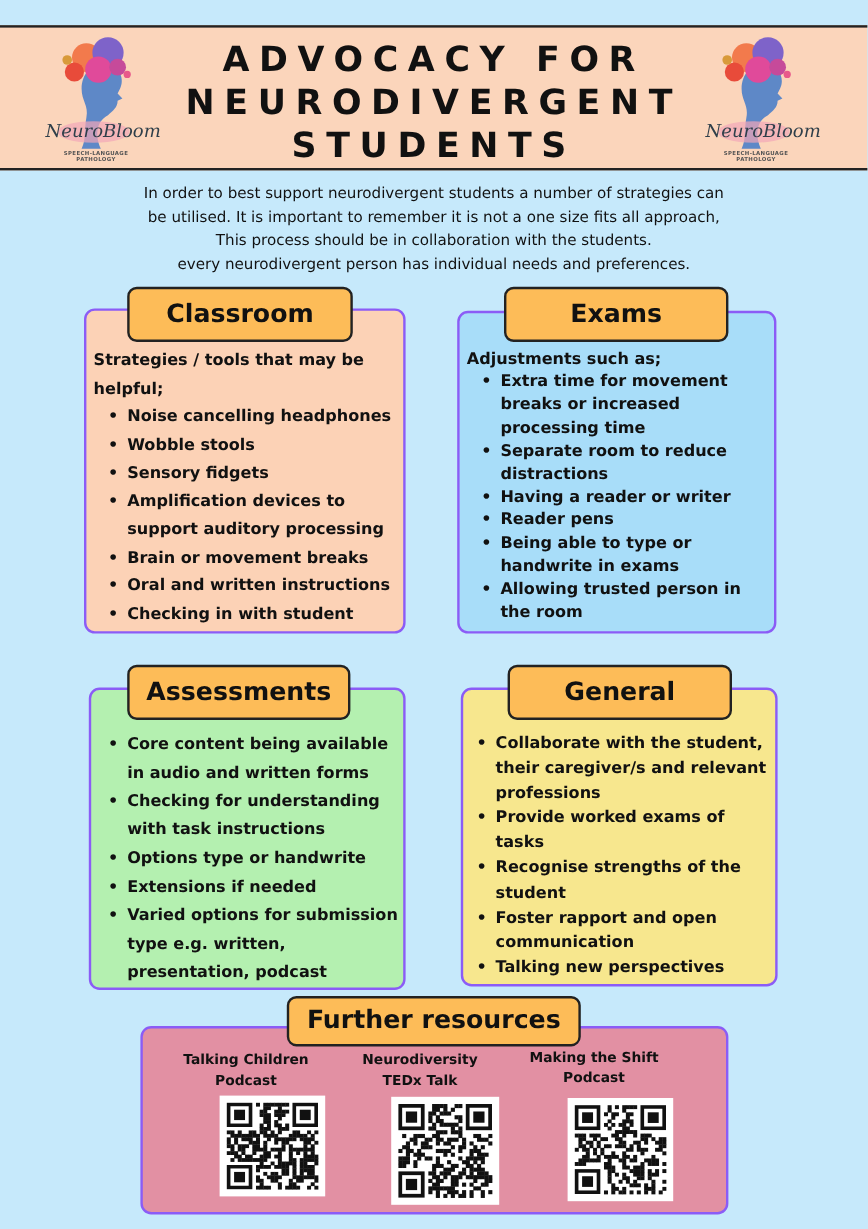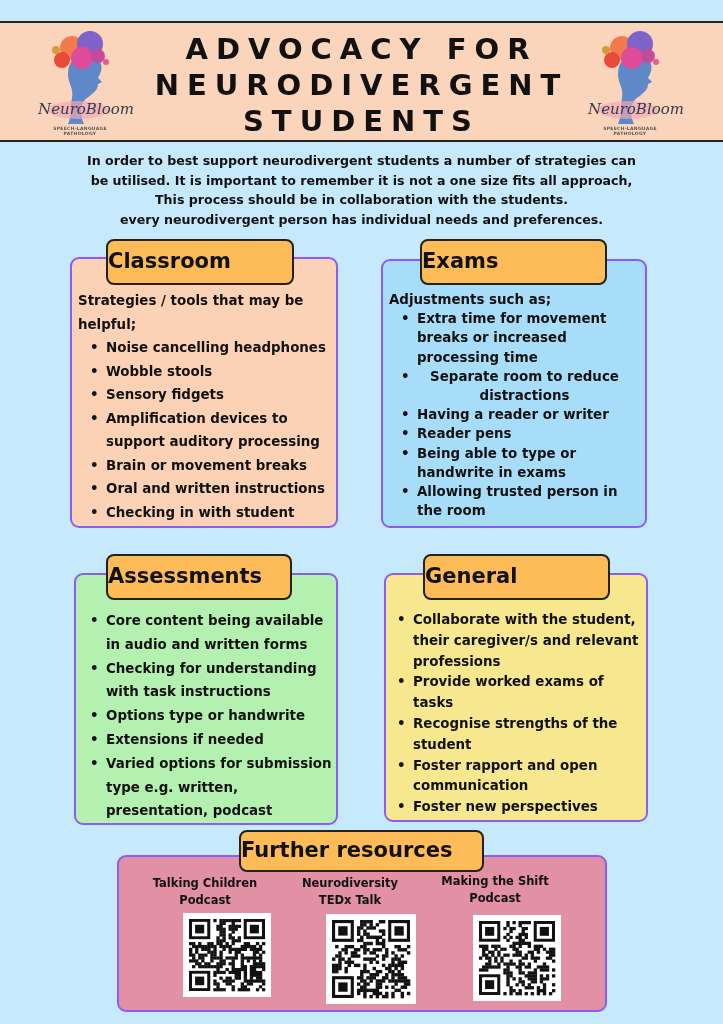--- a/index.html
+++ b/index.html
@@ -21,28 +21,28 @@
   .logo-brand {
     position: absolute; left: 0; top: 74px; width: 84px; text-align: center;
     font-family: "DejaVu Serif", serif; font-style: italic; font-size: 15px; color: #2f3f4a;
   }
   .logo-sub {
     position: absolute; left: 0; top: 100px; width: 84px; text-align: center;
     font-size: 4.5px; color: #555; letter-spacing: 0.3px; font-weight: bold;
   }
   .intro {
     position: absolute; left: 40px; width: 643px; top: 151px; text-align: center;
-    font-weight: bold; font-size: 12.6px; line-height: 19.5px;
+    font-weight: normal; font-size: 12.6px; line-height: 19.5px;
   }
   .card {
     position: absolute; border: 2px solid #8b5cf6; border-radius: 9px; box-sizing: border-box;
   }
   .card-tab {
     position: absolute; background: #fdbc58; border: 2px solid #222; border-radius: 8px; box-sizing: border-box;
-    text-align: left; font-weight: bold; font-size: 21px; line-height: 40px; height: 46px;
+    text-align: center; font-weight: bold; font-size: 21px; line-height: 40px; height: 46px;
   }
   .card-body { position: absolute; font-weight: bold; font-size: 13.4px; line-height: 23.5px; }
   .card-body ul { margin: 0; padding: 0; list-style: none; }
   .card-body li { position: relative; padding-left: 18px; }
   .card-body li::before { content: "•"; position: absolute; left: 2px; top: 0; }
   .exams .card-body { line-height: 19.2px; }
   .general .card-body { line-height: 20.8px; }
   .assess .card-body { line-height: 23.8px; }
 
   .qr-col { position: absolute; width: 140px; text-align: center; font-weight: bold; font-size: 11.5px; line-height: 16.5px; }
@@ -116,21 +116,21 @@
     </ul>
   </div>
 </div>
 <div class="card-tab" style="left:106px; top:239px; width:188px;">Classroom</div>
 
 <div class="card exams" style="left:381px; top:259px; width:266px; height:269px; background:#a8ddf9;">
   <div class="card-body" style="left:6px; top:29px; width:256px;">
     <div>Adjustments such as;</div>
     <ul style="margin-left:10px;">
       <li style="width:205px;">Extra time for movement breaks or increased processing time</li>
-      <li style="width:215px;text-align:center;">Separate room to reduce distractions</li>
+      <li style="width:215px;">Separate room to reduce distractions</li>
       <li>Having a reader or writer</li>
       <li>Reader pens</li>
       <li style="width:180px;">Being able to type or handwrite in exams</li>
       <li style="width:225px;">Allowing trusted person in the room</li>
     </ul>
   </div>
 </div>
 <div class="card-tab" style="left:420px; top:239px; width:187px;">Exams</div>
 
 <div class="card assess" style="left:74px; top:573px; width:264px; height:252px; background:#b4f0b0;">
@@ -146,21 +146,21 @@
 </div>
 <div class="card-tab" style="left:106px; top:554px; width:186px;">Assessments</div>
 
 <div class="card general" style="left:384px; top:573px; width:264px; height:249px; background:#f7e78e;">
   <div class="card-body" style="left:9px; top:35px; width:252px;">
     <ul>
       <li style="width:240px;">Collaborate with the student, their caregiver/s and relevant professions</li>
       <li style="width:212px;">Provide worked exams of tasks</li>
       <li style="width:218px;">Recognise strengths of the student</li>
       <li style="width:205px;">Foster rapport and open communication</li>
-      <li>Foster new perspectives</li>
+      <li>Talking new perspectives</li>
     </ul>
   </div>
 </div>
 <div class="card-tab" style="left:423px; top:554px; width:187px;">General</div>
 
 <div class="card" style="left:117px; top:855px; width:490px; height:157px; background:#e290a3;">
   <div class="qr-col" style="left:16px; top:18px;">
     <div>Talking Children</div>
     <div>Podcast</div>
   </div>

